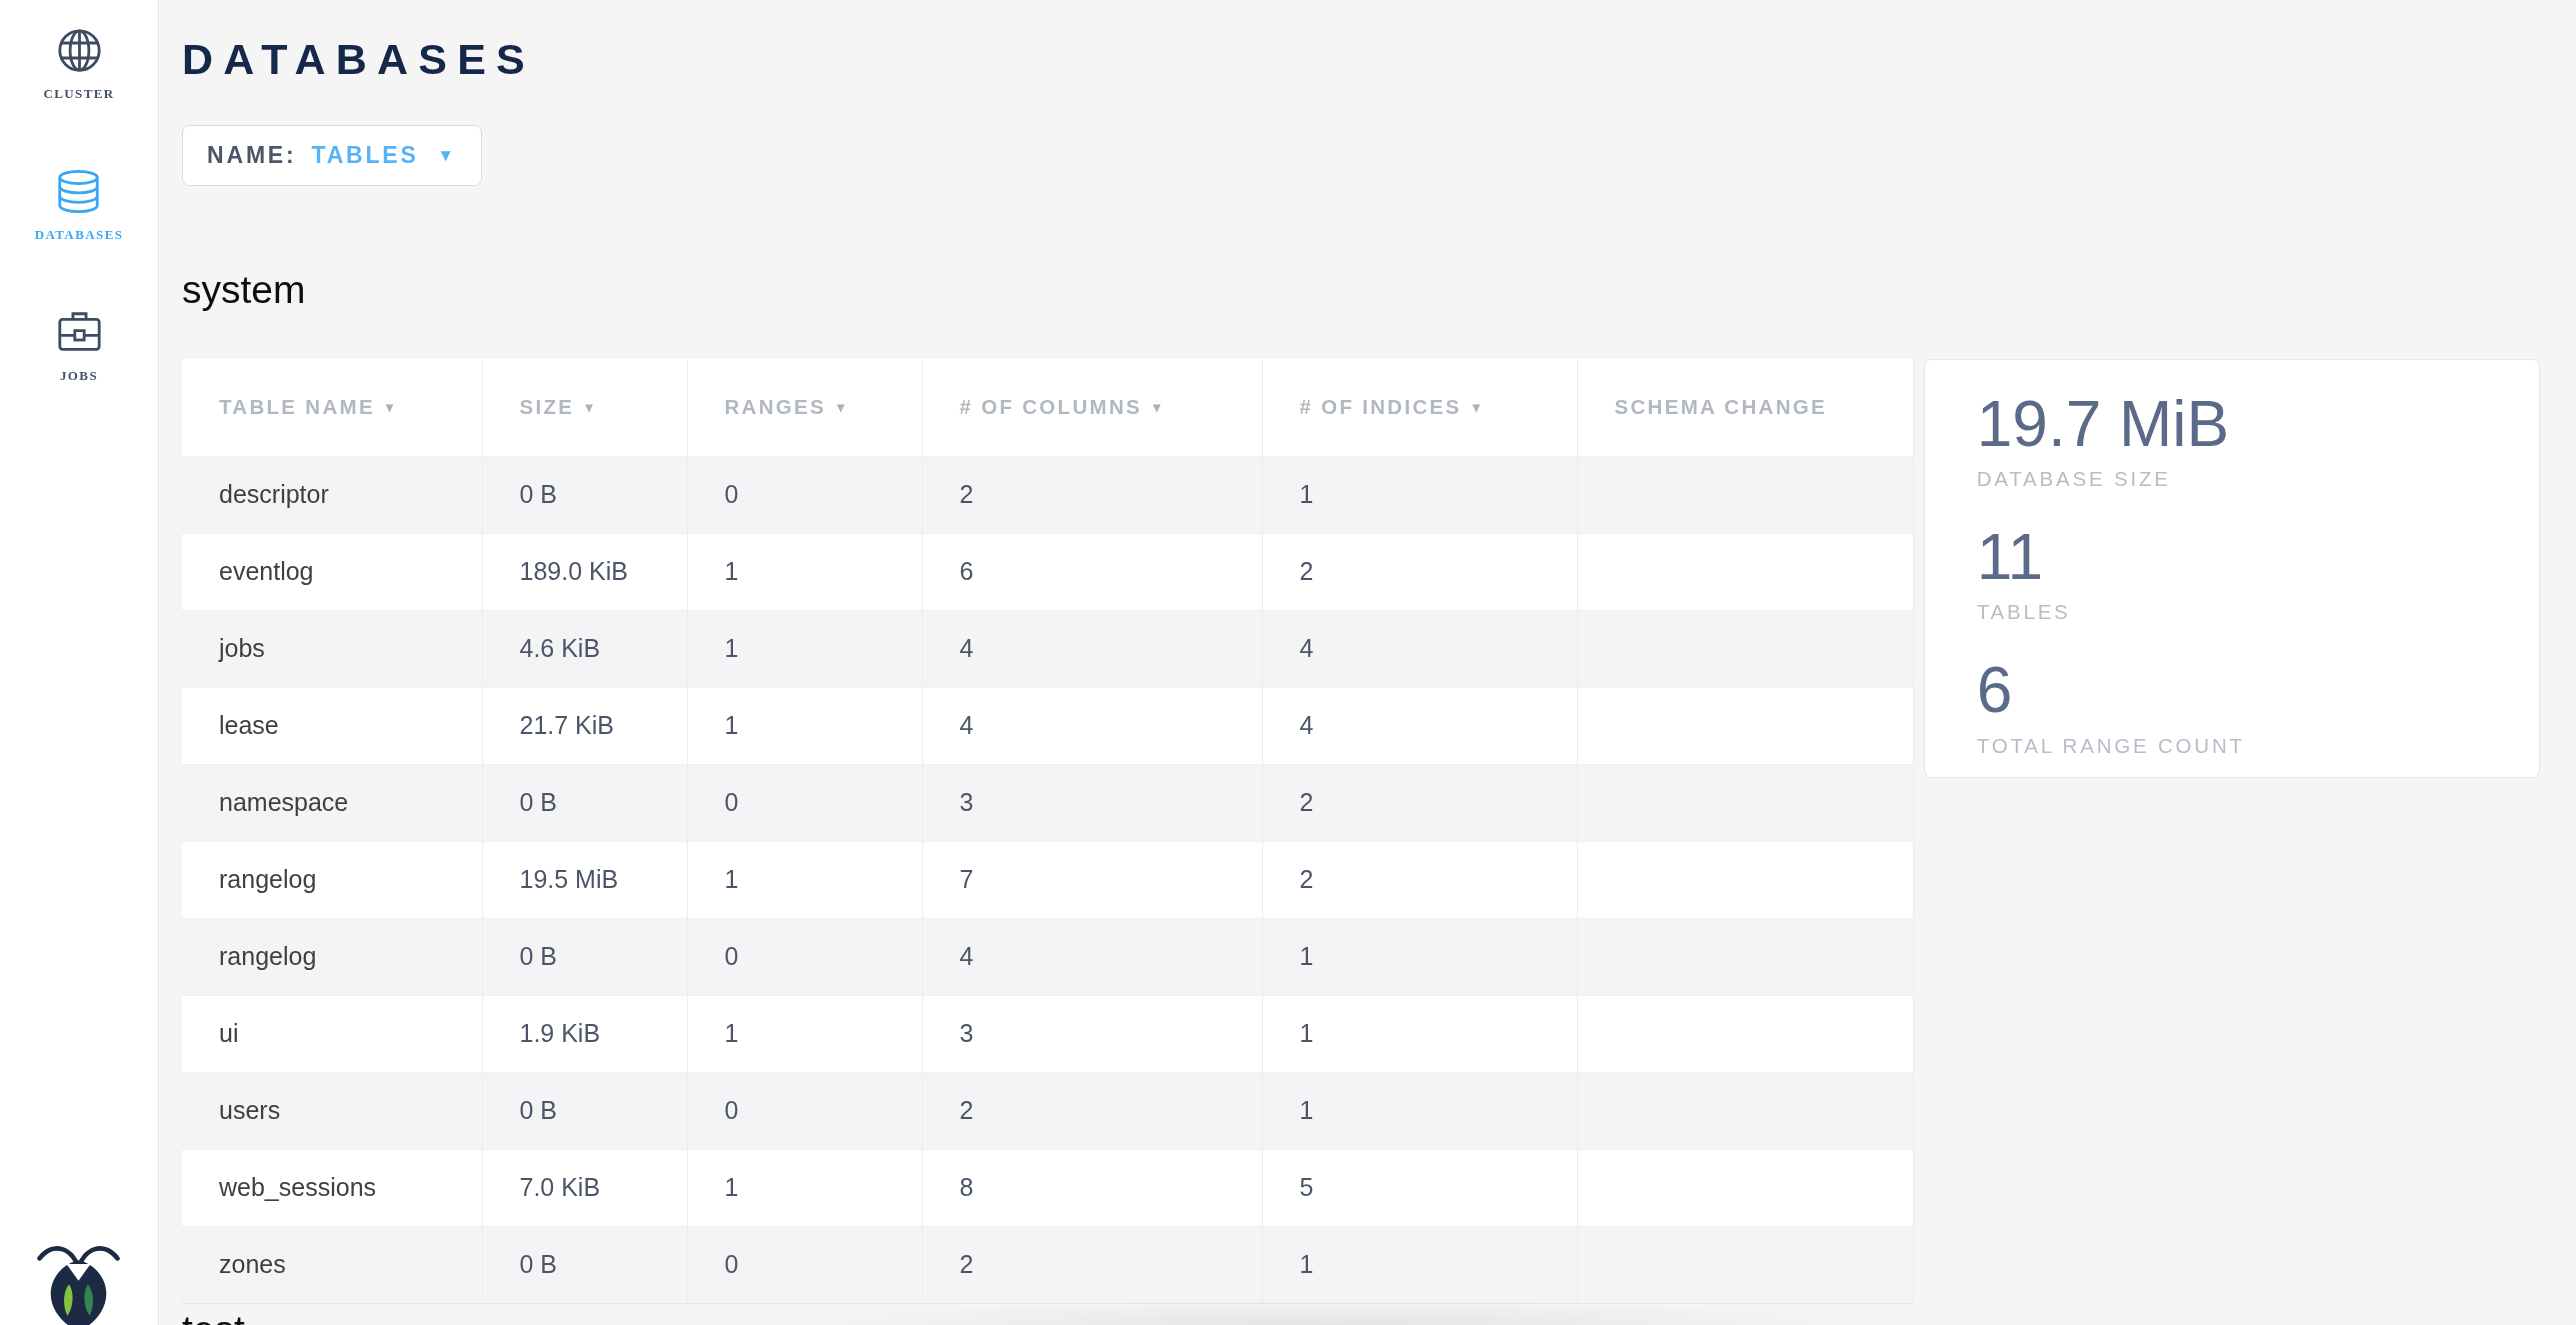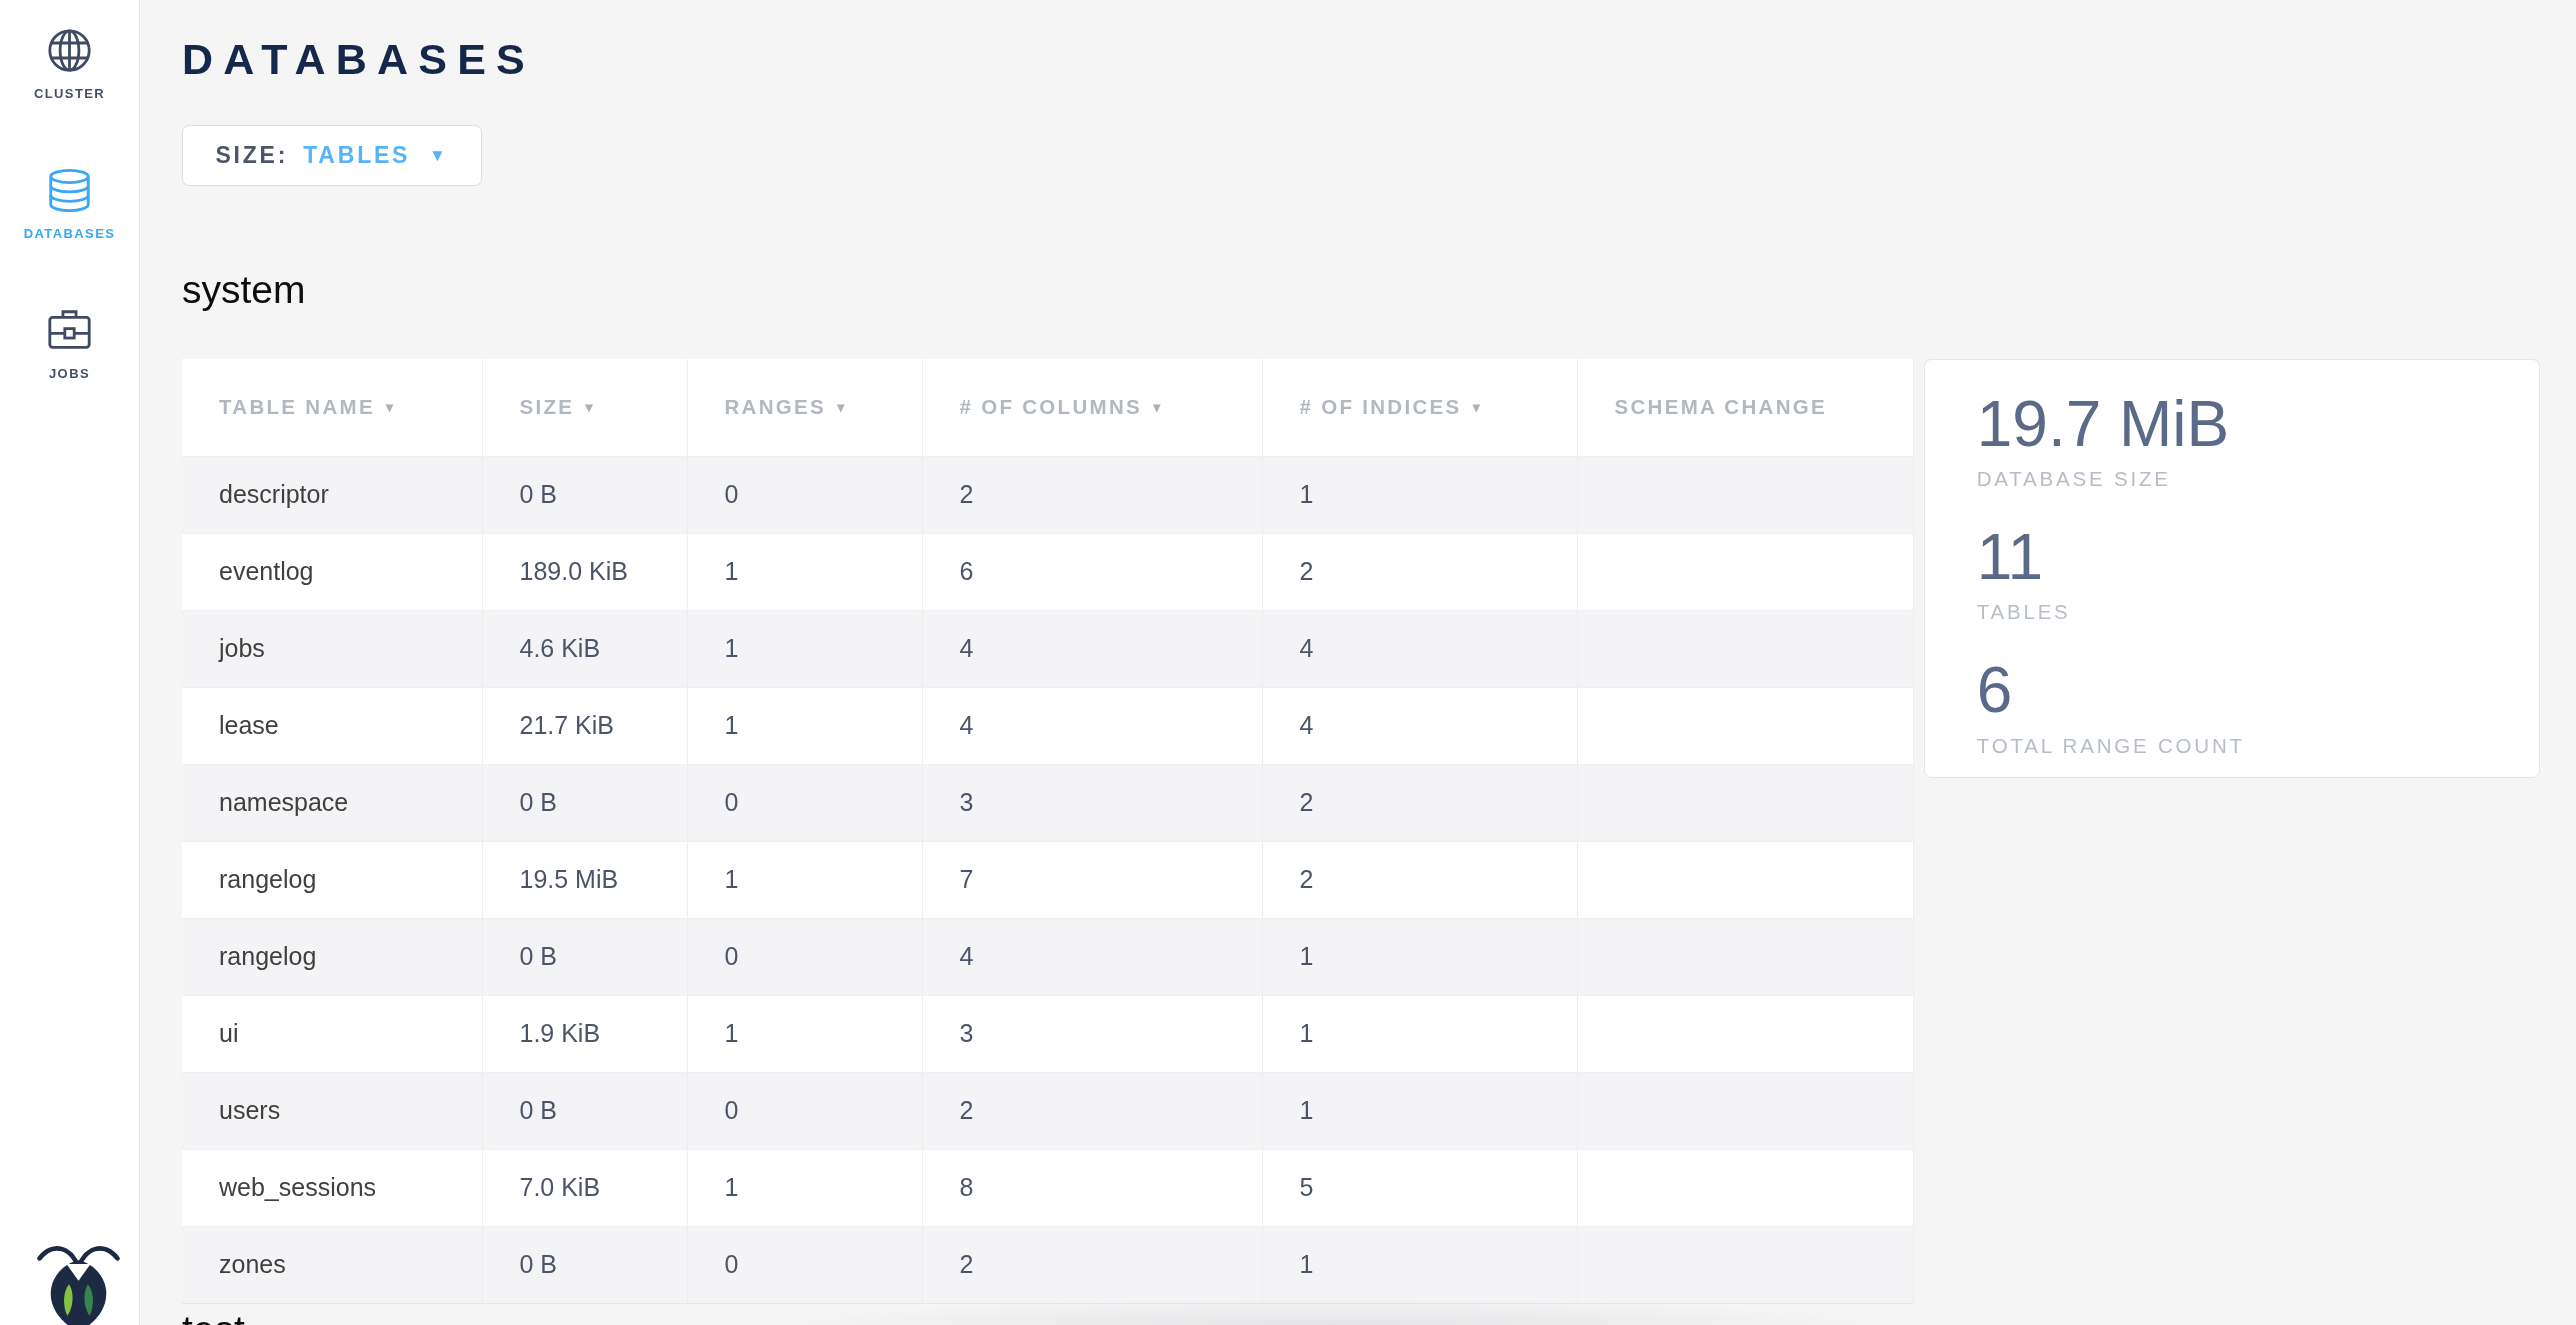--- a/index.html
+++ b/index.html
@@ -5,22 +5,22 @@
   * { margin:0; padding:0; box-sizing:border-box; }
   html,body { width:2576px; height:1325px; overflow:hidden; }
   body {
     font-family:"Liberation Sans", sans-serif;
     background:#f5f5f6;
     position:relative;
     color:#4c5568;
   }
   
   .sidebar {
-    position:absolute; left:0; top:0; width:140px; height:1325px;
-    background:#ffffff; border-right:1.9px solid #e4e5e7;
+    position:absolute; left:0; top:0; width:159px; height:1325px;
+    background:#ffffff; border-right:1.9px solid #e4e5e7;font-family:Liberation Serif, serif;
   }
   .nav { display:flex; flex-direction:column; align-items:center; padding-top:28px; }
   .nav-item {
     display:flex; flex-direction:column; align-items:center;
     margin-bottom:67px; text-decoration:none; cursor:pointer;
   }
   .nav-icon { width:45px; height:45px; display:block; margin-bottom:13px; }
   .nav-label {
     font-size:13px; font-weight:bold; letter-spacing:1.4px;
     color:#44506a; text-transform:uppercase;
@@ -137,21 +137,21 @@
       <path d="M38 52 C32 58, 30 74, 36 86 C42 78, 44 62, 38 52 Z" fill="#84c341"></path>
       <path d="M58 52 C64 58, 66 74, 60 86 C54 78, 52 62, 58 52 Z" fill="#37854d"></path>
     </svg>
   </div>
 </aside>
 
 <main class="main">
   <h1 class="page-title">DATABASES</h1>
 
   <button class="view-btn">
-    <span class="view-label">SIZE:</span>
+    <span class="view-label">NAME:</span>
     <span class="view-value">TABLES</span>
     <span class="view-caret">▼</span>
   </button>
 
   <h2 class="section-heading first">system</h2>
 
   <div class="db-row">
     <table class="db-table">
       <colgroup>
         <col class="c1">

